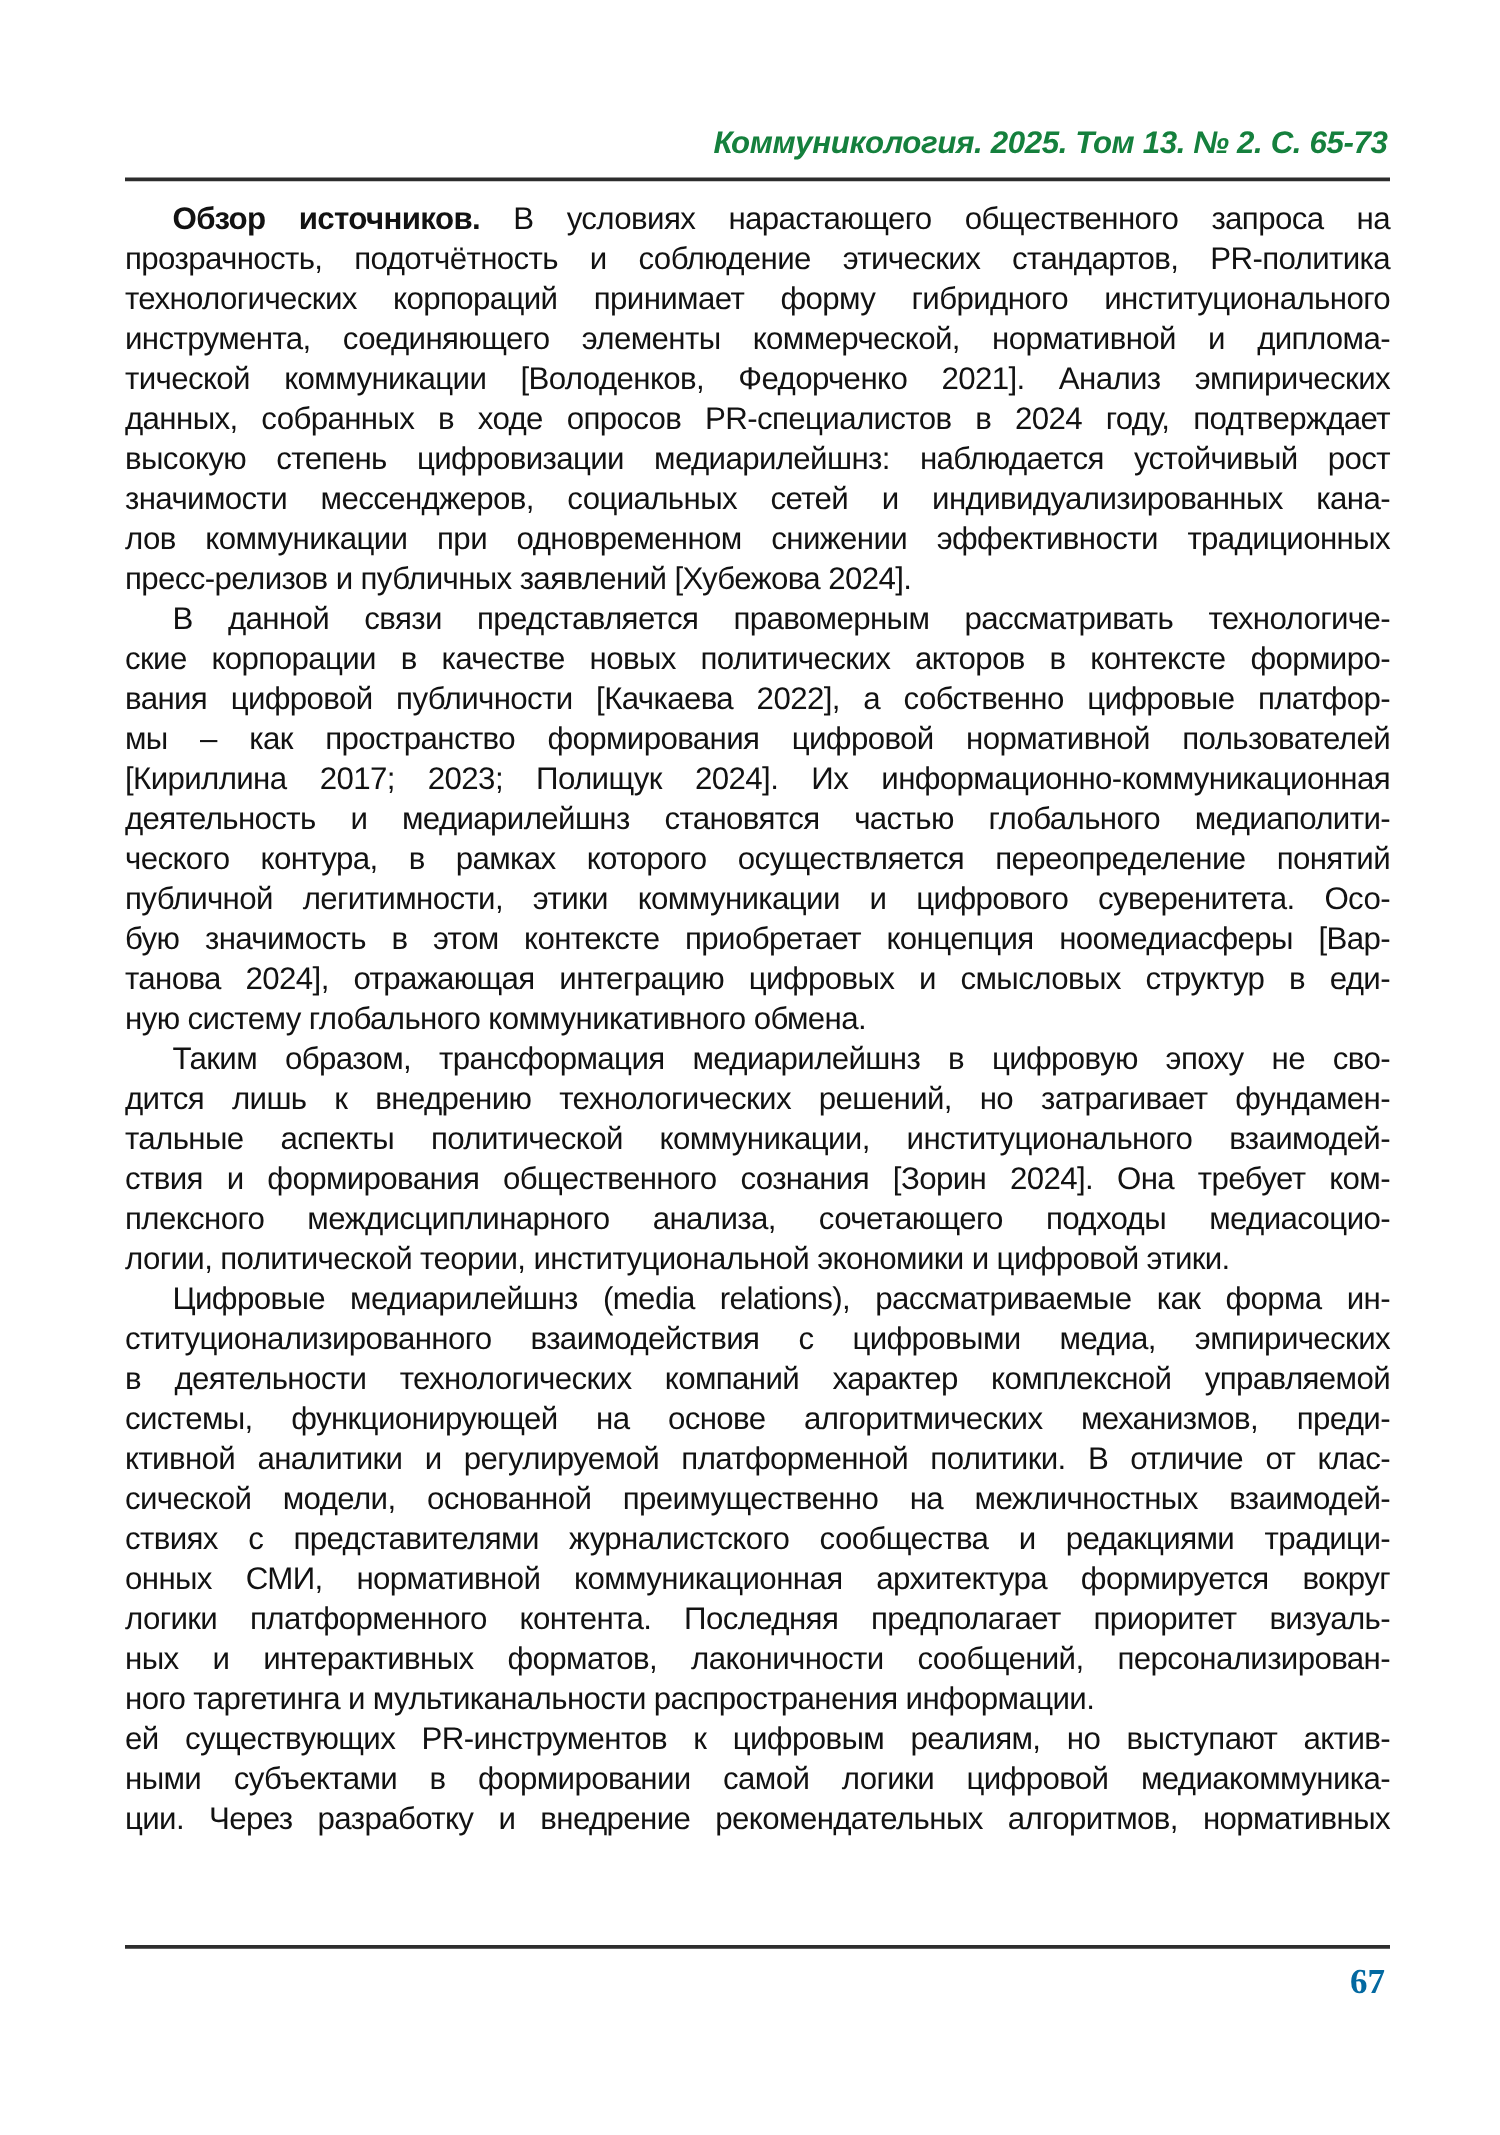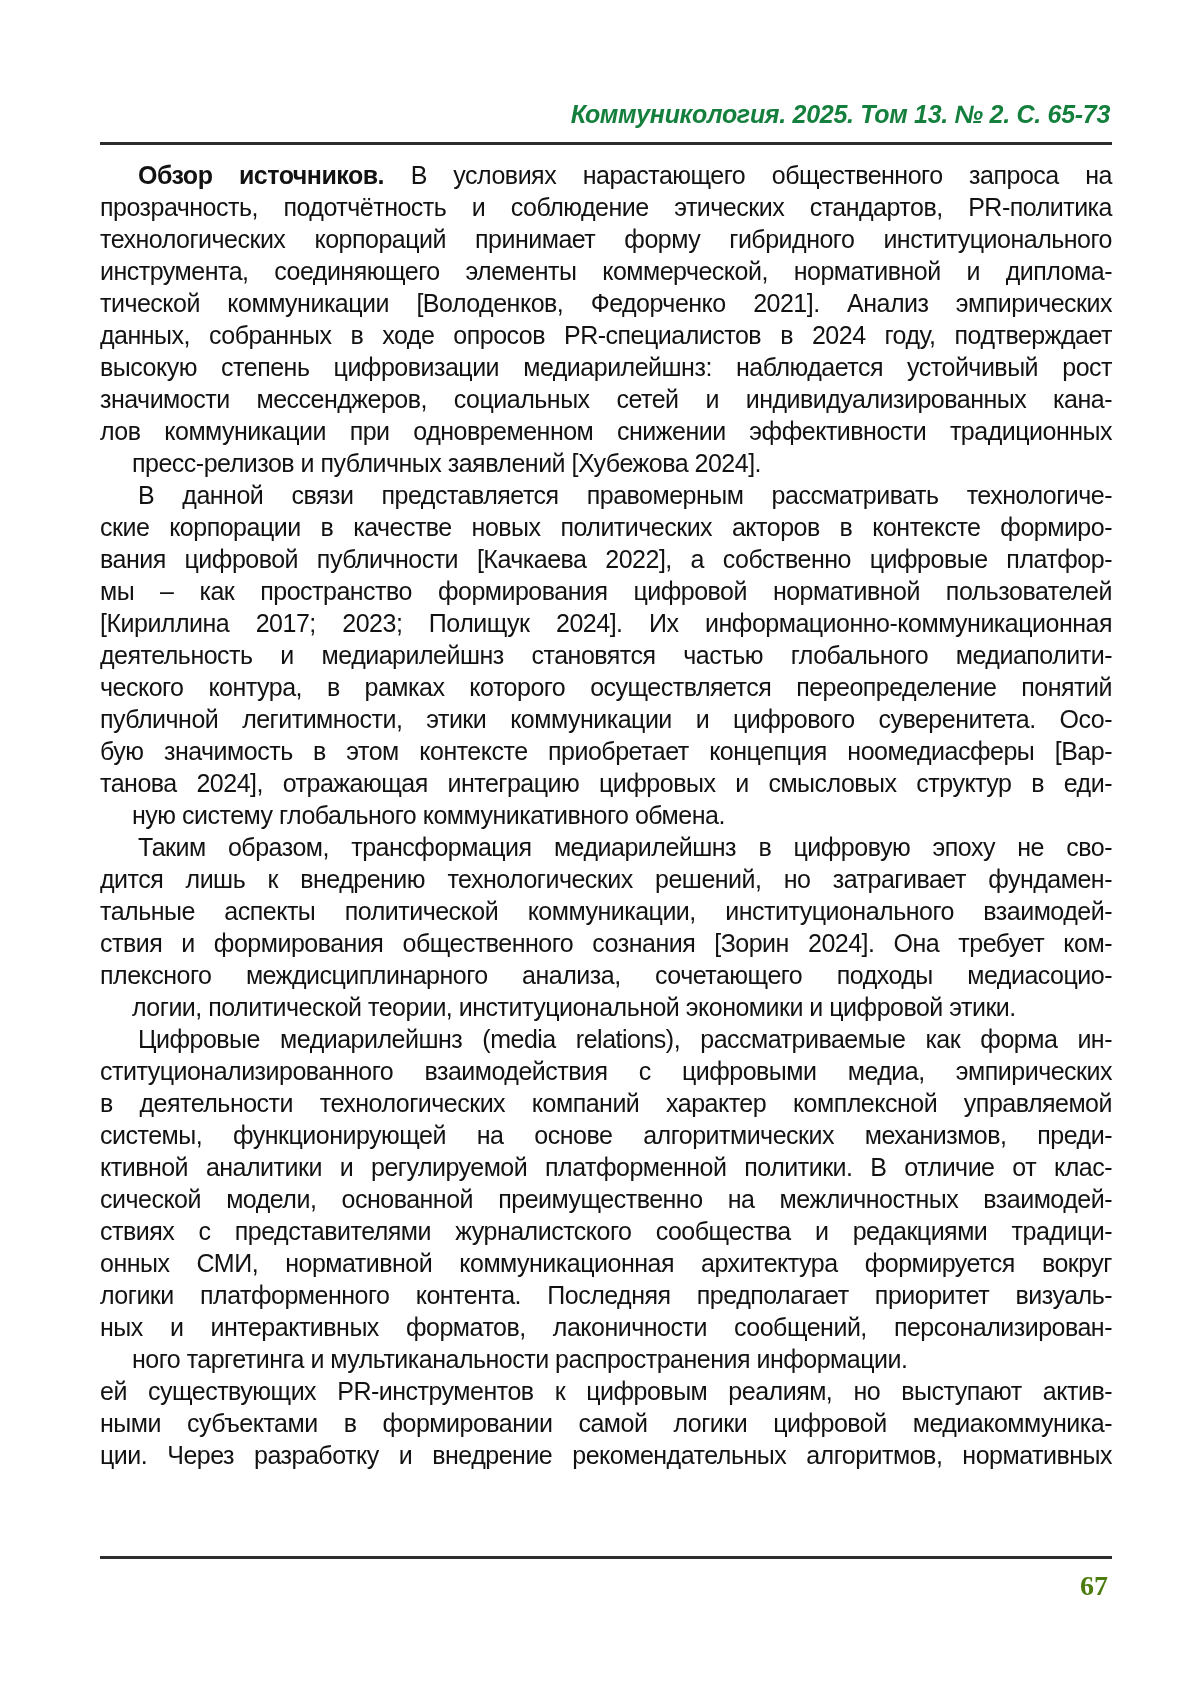--- a/index.html
+++ b/index.html
@@ -46,39 +46,38 @@
     text-align: justify;
     text-align-last: justify;
     white-space: nowrap;
     overflow: visible;
     color: #121212;
   }
   .line.first { padding-left: 38px; }
   .line.last {
     text-align: left;
     text-align-last: left;
-    margin-left: 32px;
   }
   .line b { font-weight: bold; }
   .foot-rule {
     position: absolute;
     top: 1556px;
     left: 100px;
     width: 1012px;
     height: 3px;
     background: #2d2d2d;
   }
   .page-number {
     position: absolute;
     top: 1570px;
     right: 92px;
     font-family: "Liberation Serif", serif;
     font-size: 28px;
     font-weight: bold;
-    color: #4d7c0f;
+    color: #0369a1;
   }
 </style>
 </head>
 <body>
 
 <div class="page">
 
   <div class="running-head">Коммуникология. 2025. Том 13. № 2. С. 65-73</div>
 
   <div class="head-rule"></div>

